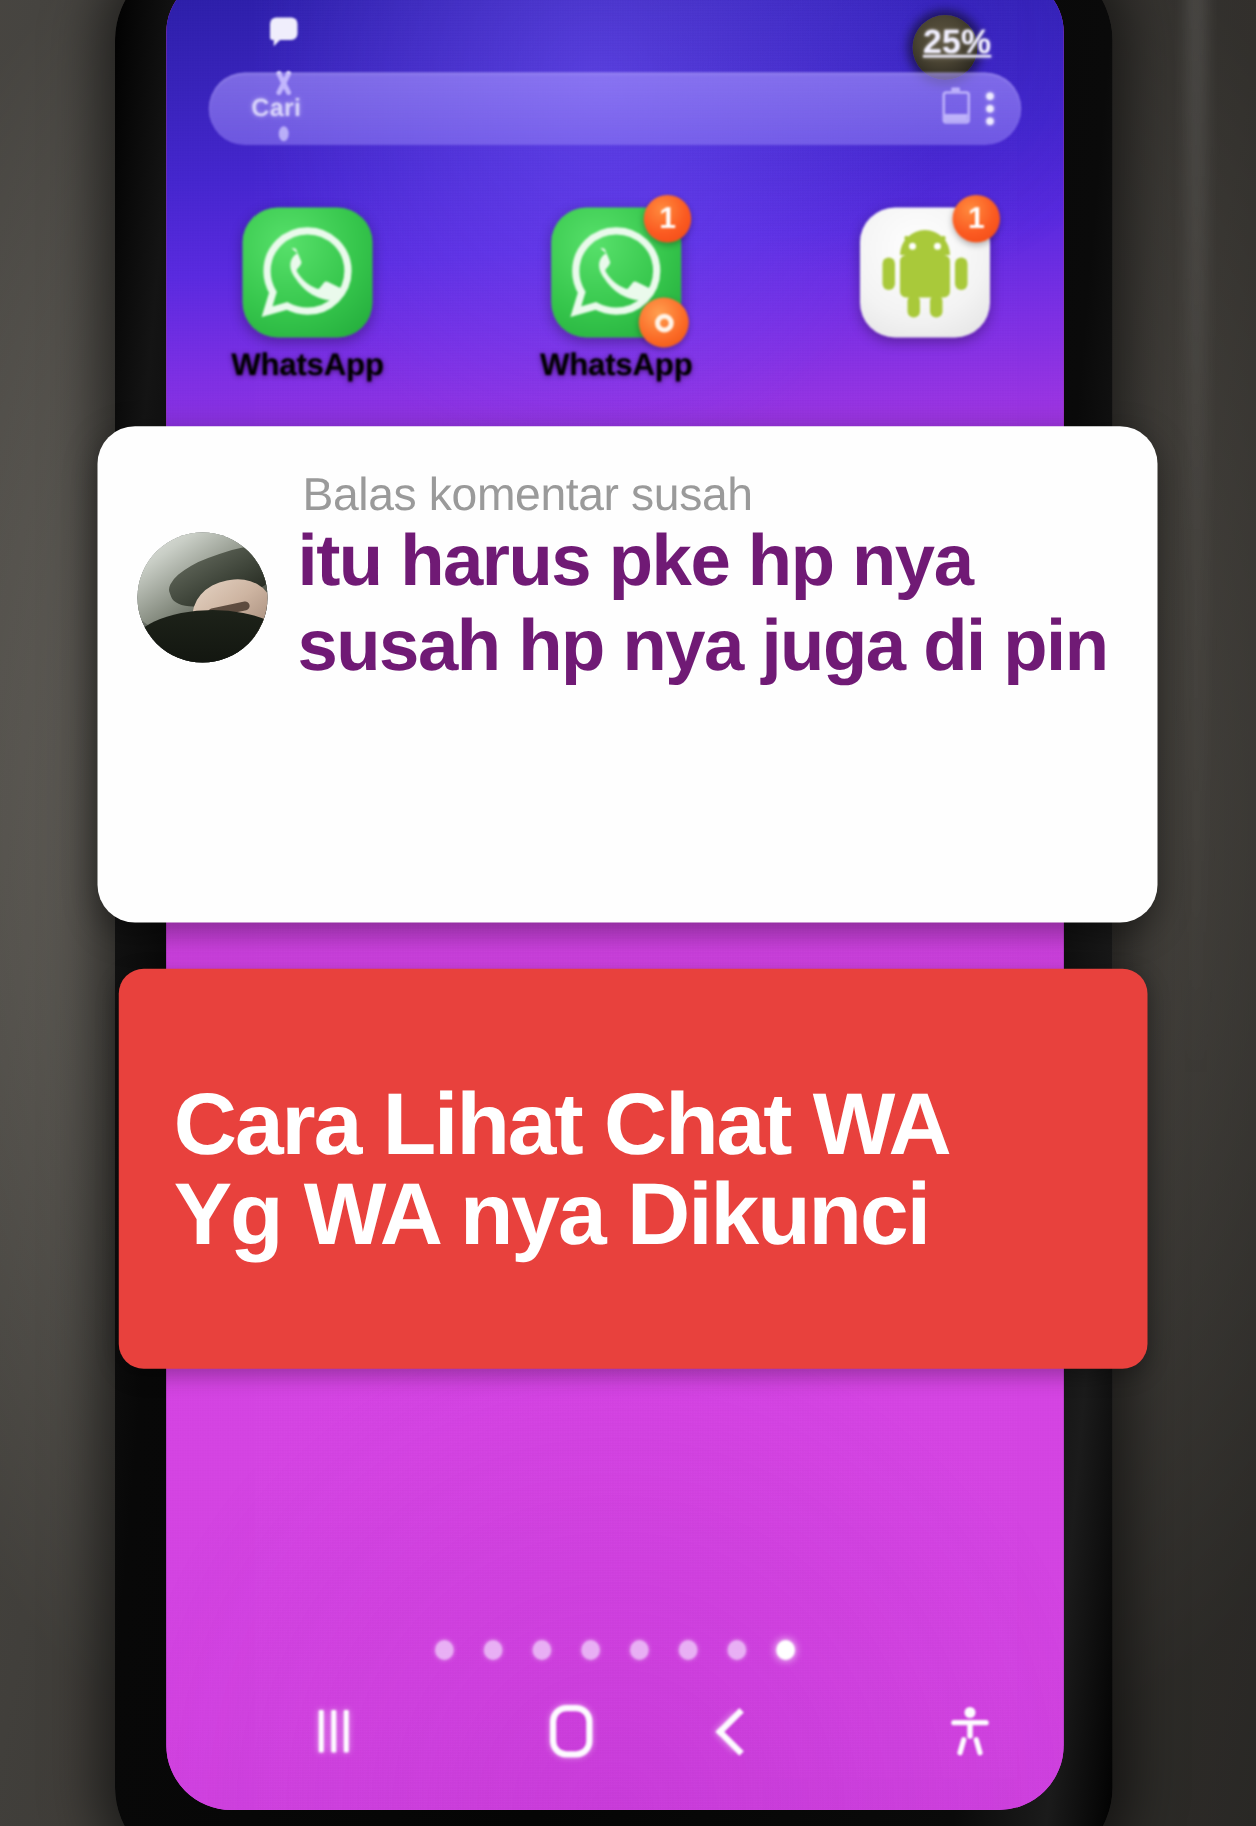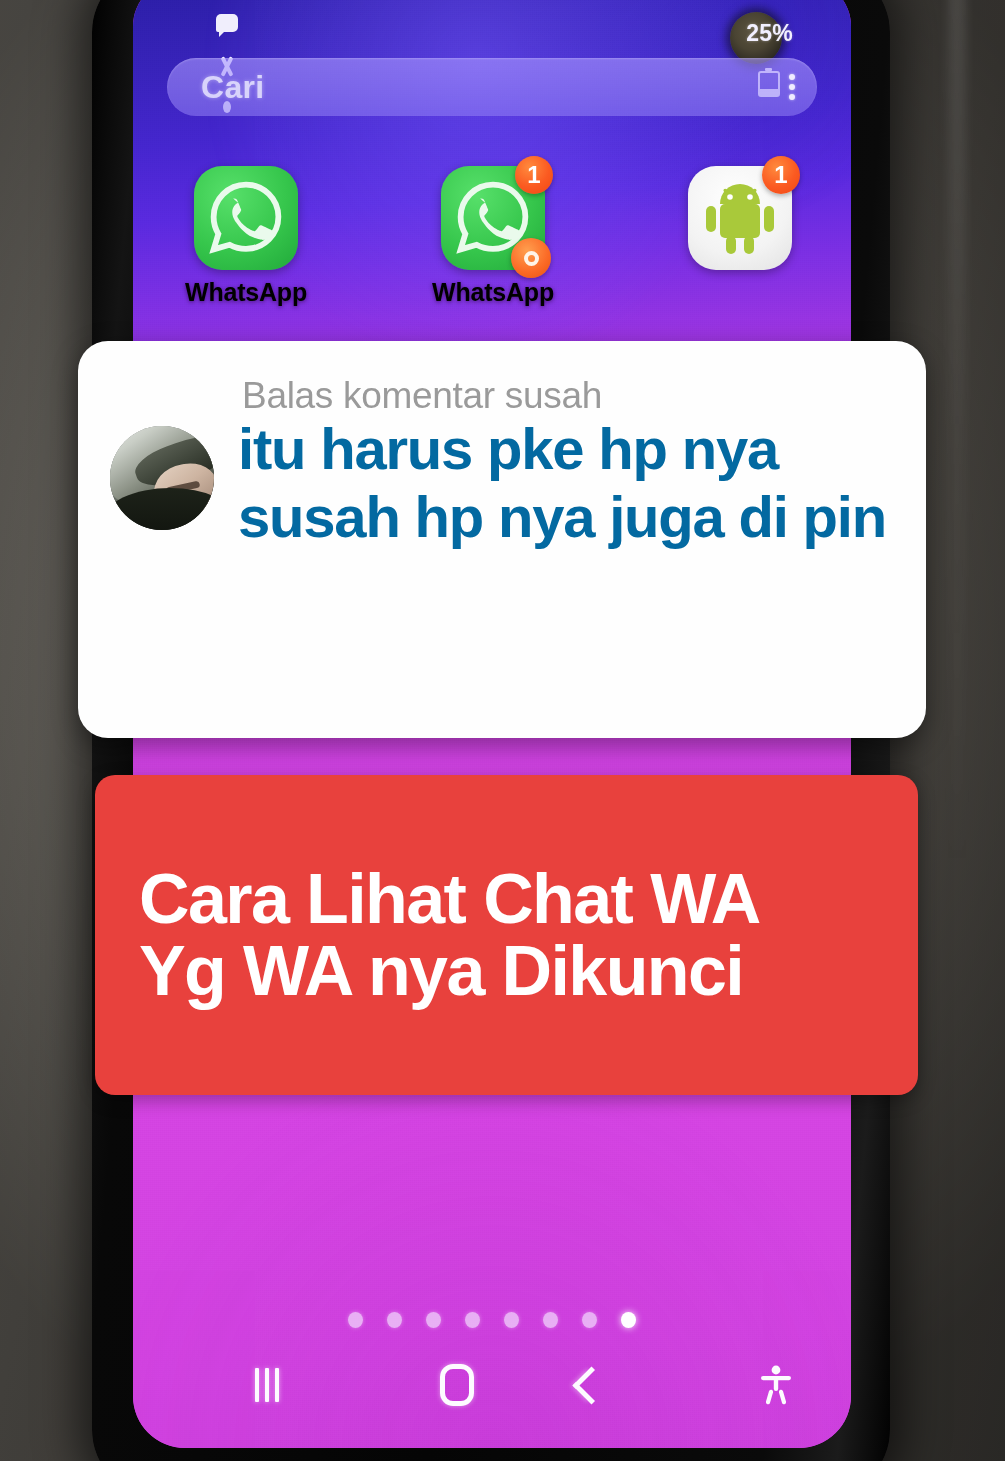--- a/index.html
+++ b/index.html
@@ -187,21 +187,21 @@
   .ic-wifi i:nth-child(3) {
     width: 6px; height: 6px; top: 13px;
     background: #eceafa; border-radius: 50%; border: none;
   }
   .ic-signal { display: flex; align-items: flex-end; gap: 2px; height: 20px; }
   .ic-signal b { width: 4px; background: #eceafa; border-radius: 1px; display: block; }
   .ic-signal b:nth-child(1) { height: 7px; }
   .ic-signal b:nth-child(2) { height: 11px; }
   .ic-signal b:nth-child(3) { height: 15px; }
   .ic-signal b:nth-child(4) { height: 19px; }
-  .sb-batt-text { font-size: 23px; font-weight: bold; margin-left: 2px; }
+  .sb-batt-text { font-size: 27px; font-weight: bold; margin-left: 2px; text-decoration: underline; }
   .ic-battery {
     width: 18px; height: 22px;
     border: 2px solid #eceafa;
     border-radius: 3px;
     position: relative;
     background: linear-gradient(180deg, transparent 0 72%, #eceafa 72% 100%);
   }
   .ic-battery:before {
     content: "";
     position: absolute;
@@ -234,21 +234,21 @@
     background: linear-gradient(180deg, rgba(168,150,255,0.62) 0%, rgba(146,128,245,0.55) 100%);
     box-shadow: inset 0 1px 2px rgba(255,255,255,.22);
     display: flex;
     align-items: center;
     justify-content: space-between;
     padding: 0 22px 0 34px;
     box-sizing: border-box;
   }
   .search-ph {
     color: #dedafc;
-    font-size: 32px;
+    font-size: 20px;
     font-weight: bold;
     letter-spacing: .3px;
     text-shadow: 0 0 4px rgba(255,255,255,.4);
     opacity: .95;
   }
   .kebab { display: flex; flex-direction: column; gap: 4px; }
   .kebab span {
     width: 6px; height: 6px; border-radius: 50%;
     background: #efecff;
     display: block;
@@ -468,21 +468,21 @@
     left: -6px; bottom: -20px;
     width: 130px; height: 62px;
     background: linear-gradient(180deg, #1d2219 0%, #0e110c 100%);
     border-radius: 52% 50% 0 0;
   }
   .cc-text {
     position: absolute;
     left: 160px;
     top: 74px;
     width: 672px;
-    color: #0369a1;
+    color: #701a75;
     font-size: 58px;
     font-weight: bold;
     line-height: 1.17;
     letter-spacing: -1.2px;
   }
 
   
   .red-caption {
     position: absolute;
     left: 95px;

